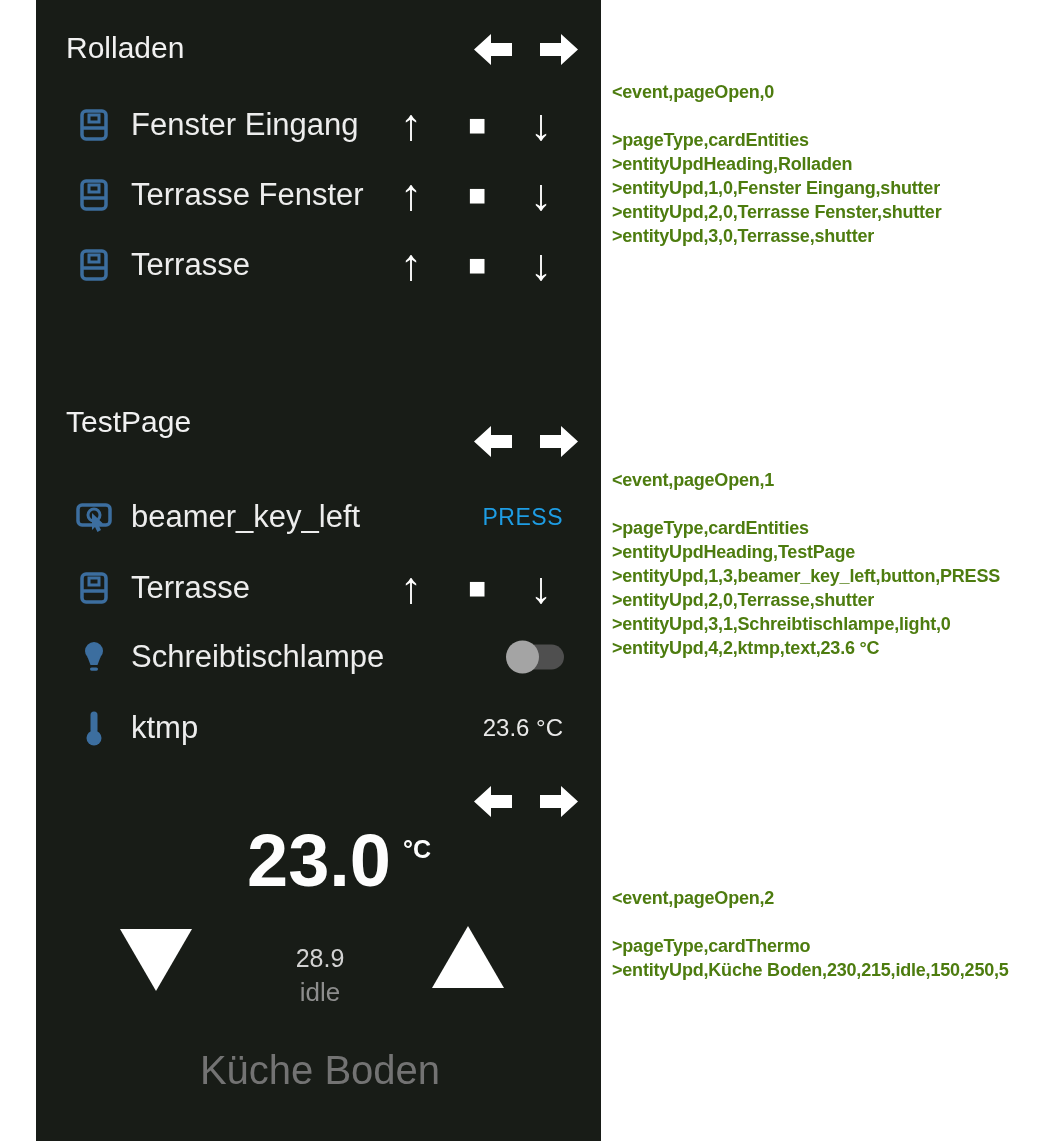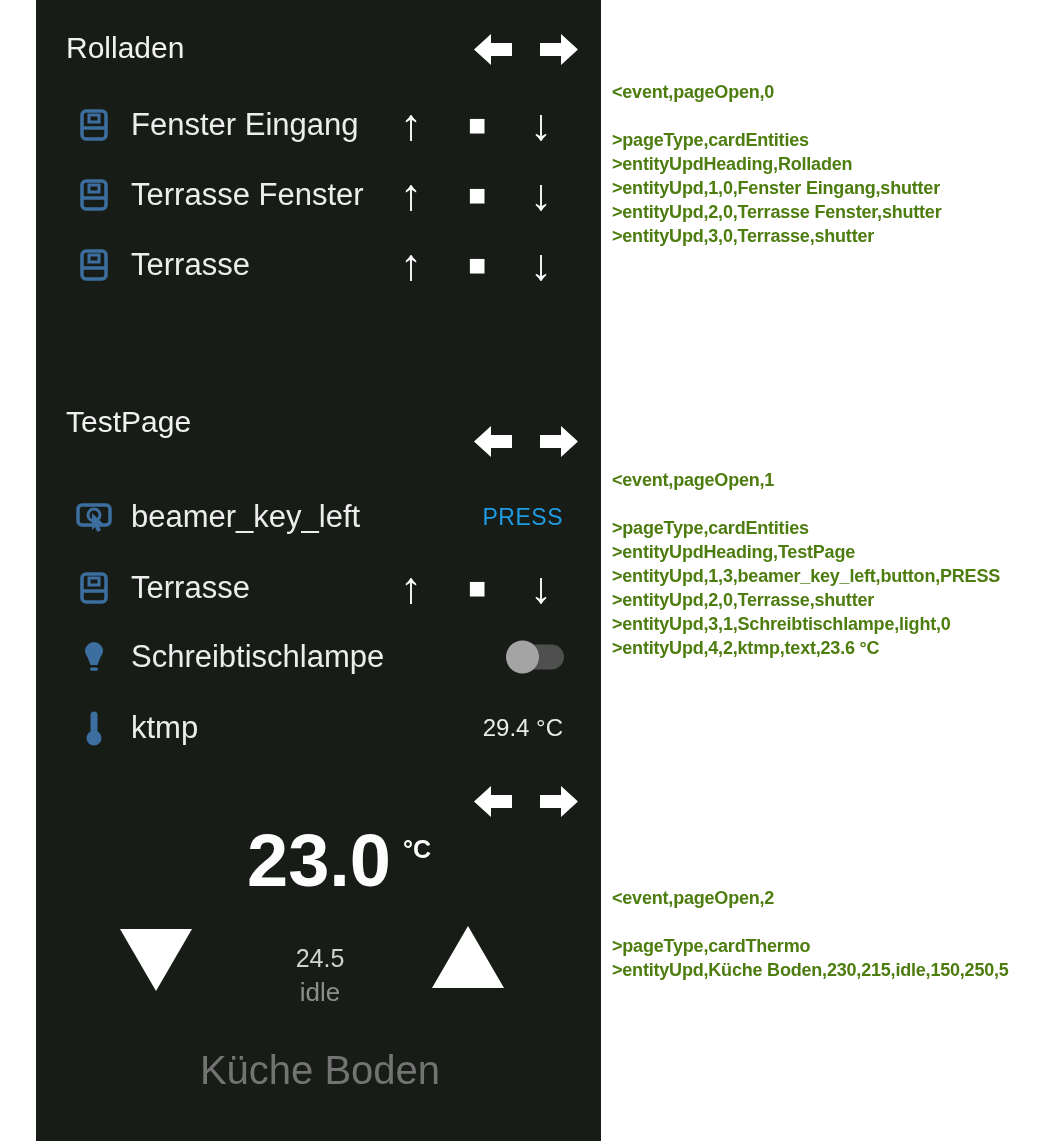--- a/index.html
+++ b/index.html
@@ -168,21 +168,21 @@
     </div>
 
     <div class="row" style="top:699px">
       <span class="icon-slot">
         <svg width="18" height="36" viewBox="0 0 18 36">
             <rect x="5.5" y="1.5" width="7" height="22" rx="3.5" fill="#3c6e9f"></rect>
             <circle cx="9" cy="28" r="7.5" fill="#3c6e9f"></circle>
           </svg>
       </span>
       <span class="label">ktmp</span>
-      <span class="value">29.4 °C</span>
+      <span class="value">23.6 °C</span>
     </div>
 
     <div class="nav" style="top:783px">
       <span>
           <svg width="40" height="37" viewBox="0 0 40 37">
             <polygon points="1,18.5 18,3 18,12 39,12 39,25 18,25 18,34" fill="#ffffff"></polygon>
           </svg>
         </span>
       <span>
           <svg width="40" height="37" viewBox="0 0 40 37">
@@ -198,21 +198,21 @@
       <svg width="74" height="64" viewBox="0 0 74 64">
           <polygon points="1,1 73,1 37,63" fill="#ffffff"></polygon>
         </svg>
     </span>
     <span class="tri up">
       <svg width="74" height="64" viewBox="0 0 74 64">
           <polygon points="37,1 73,63 1,63" fill="#ffffff"></polygon>
         </svg>
     </span>
 
-    <div class="thermo-target">24.5</div>
+    <div class="thermo-target">28.9</div>
     <div class="thermo-state">idle</div>
     <div class="thermo-name">Küche Boden</div>
   </div>
 
   <div class="annotation a0">
     <div class="line">&lt;event,pageOpen,0</div>
     <div class="line"></div>
     <div class="line">&gt;pageType,cardEntities</div>
     <div class="line">&gt;entityUpdHeading,Rolladen</div>
     <div class="line">&gt;entityUpd,1,0,Fenster Eingang,shutter</div>

